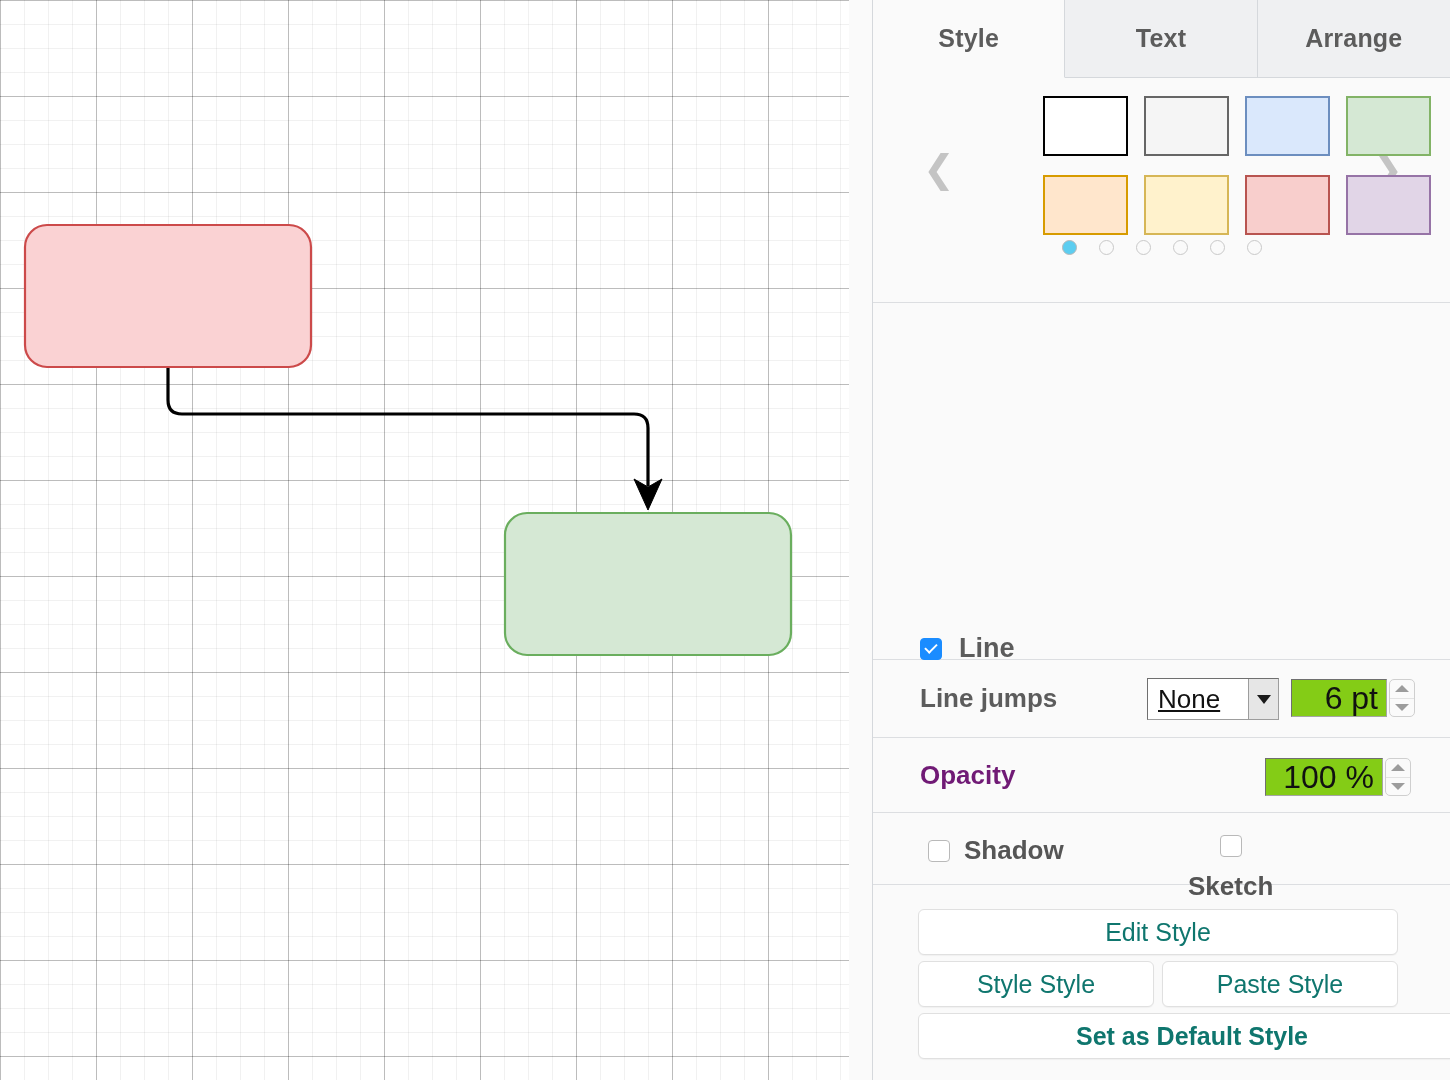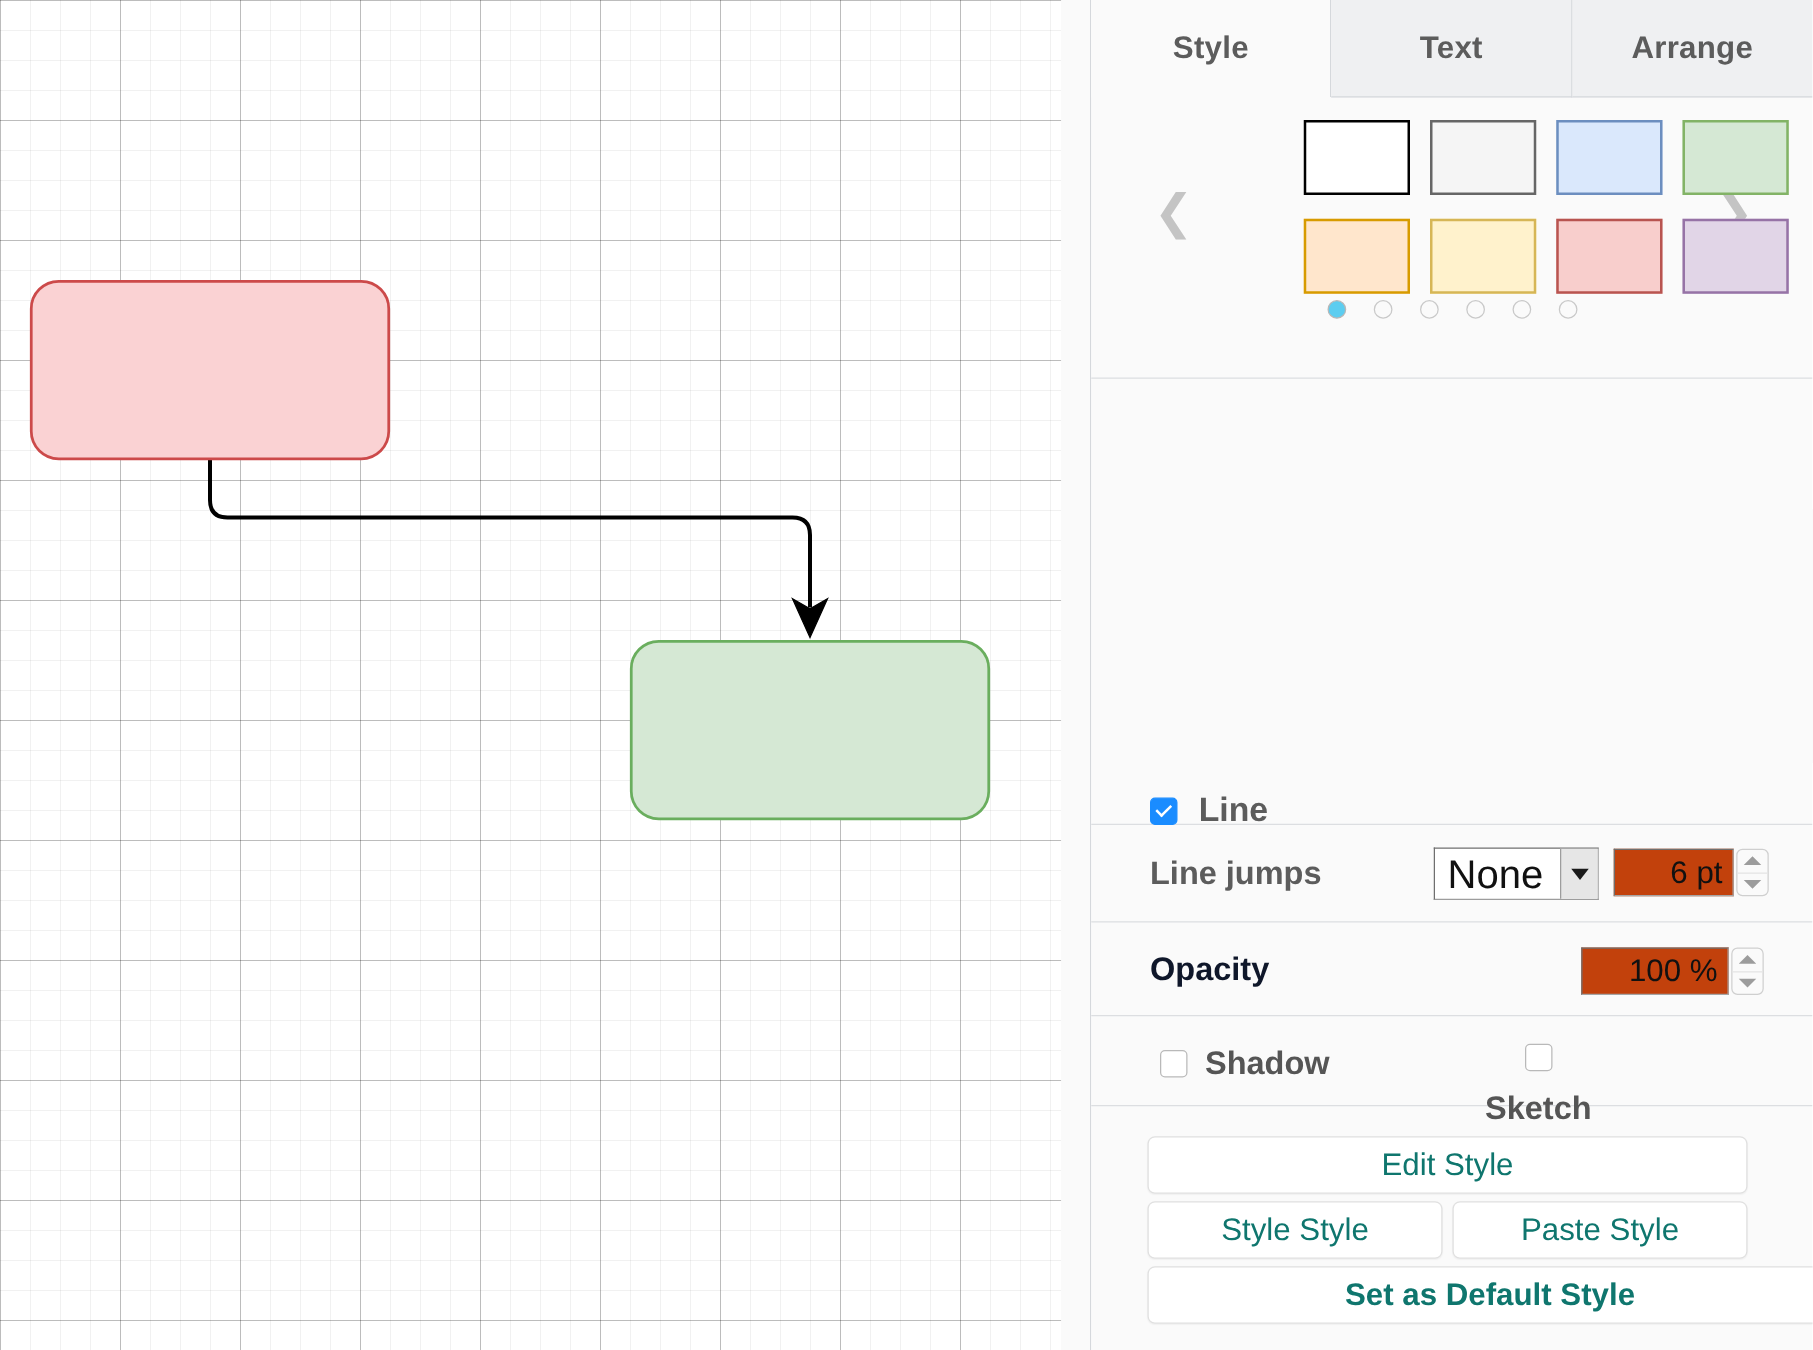--- a/index.html
+++ b/index.html
@@ -108,37 +108,37 @@
   }
 
   .select-box {
     display: inline-flex; align-items: stretch;
     background: #fff; border: 1px solid #9d9d9d;
     border-top-color: #6f6f6f; border-left-color: #6f6f6f;
     height: 40px; cursor: pointer;
   }
   .select-box .sel-txt {
     flex: 1; display: flex; align-items: center; justify-content: flex-start;
-    padding: 0 10px; font-size: 32px; color: #111;
+    padding: 0 10px; font-size: 26px; color: #111; text-decoration: underline;
   }
   .select-box .sel-arrow {
     width: 30px; background: #e6e6e6; border-left: 1px solid #9d9d9d;
     display: flex; align-items: center; justify-content: center;
   }
   .caret-dn {
     width: 0; height: 0;
     border-left: 7px solid transparent; border-right: 7px solid transparent;
     border-top: 9px solid #1a1a1a;
   }
 
   .num-field {
-    background: #c2410c; border: 1px solid #a5a5a5;
+    background: #84cc16; border: 1px solid #a5a5a5;
     border-top-color: #6f6f6f; border-left-color: #6f6f6f;
     height: 38px; display: flex; align-items: center; justify-content: flex-end;
-    padding-right: 8px; font-size: 25px; color: #111; cursor: text;
+    padding-right: 8px; font-size: 32px; color: #111; cursor: text;
   }
   .spinner {
     width: 26px; height: 38px;
     display: flex; flex-direction: column;
     border: 1px solid #cfcfcf; border-radius: 5px;
     background: #fafafa; overflow: hidden; margin-left: 2px;
   }
   .spinner div {
     flex: 1; display: flex; align-items: center; justify-content: center; cursor: pointer;
   }
@@ -242,21 +242,21 @@
               <i class="sp-up"></i>
             </div>
           <div>
               <i class="sp-dn"></i>
             </div>
         </div>
       </div>
     </div>
 
     <div class="section" style="height:75px; position:relative;">
-      <div class="abs lbl-b" style="left:47px; top:22px; font-size:26px; color:#0f172a;">Opacity</div>
+      <div class="abs lbl-b" style="left:47px; top:22px; font-size:26px; color:#701a75;">Opacity</div>
       <div class="abs" style="left:392px; top:20px; display:flex; align-items:center;">
         <div class="num-field" style="width:118px;">100 %</div>
         <div class="spinner">
           <div>
               <i class="sp-up"></i>
             </div>
           <div>
               <i class="sp-dn"></i>
             </div>
         </div>

